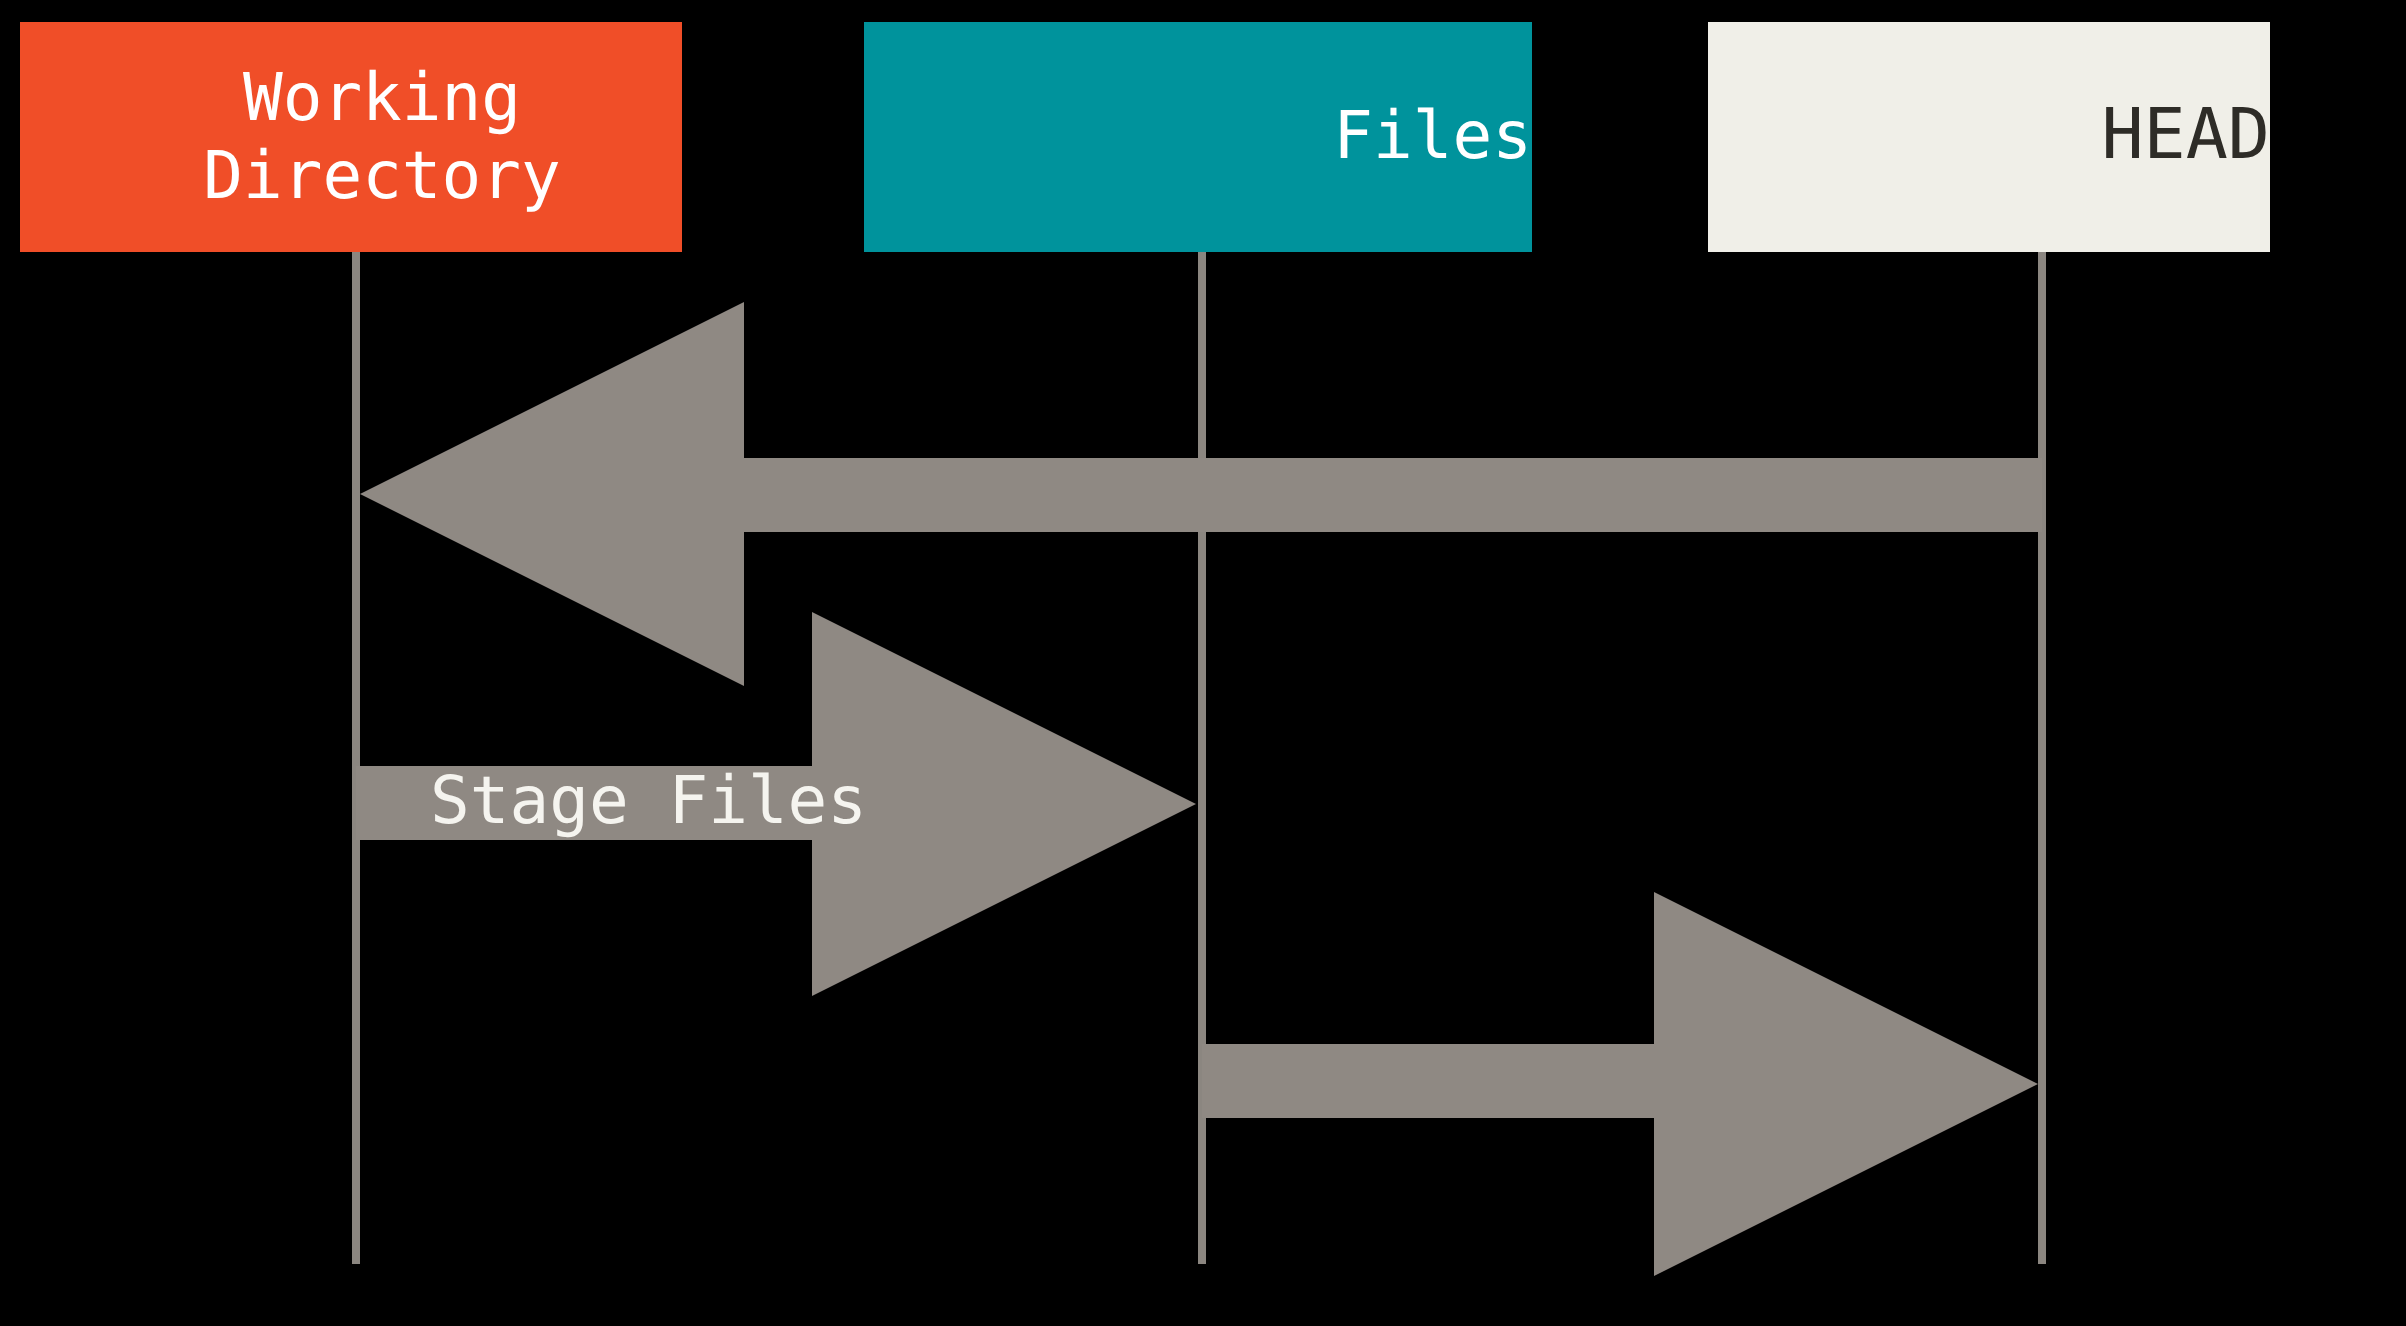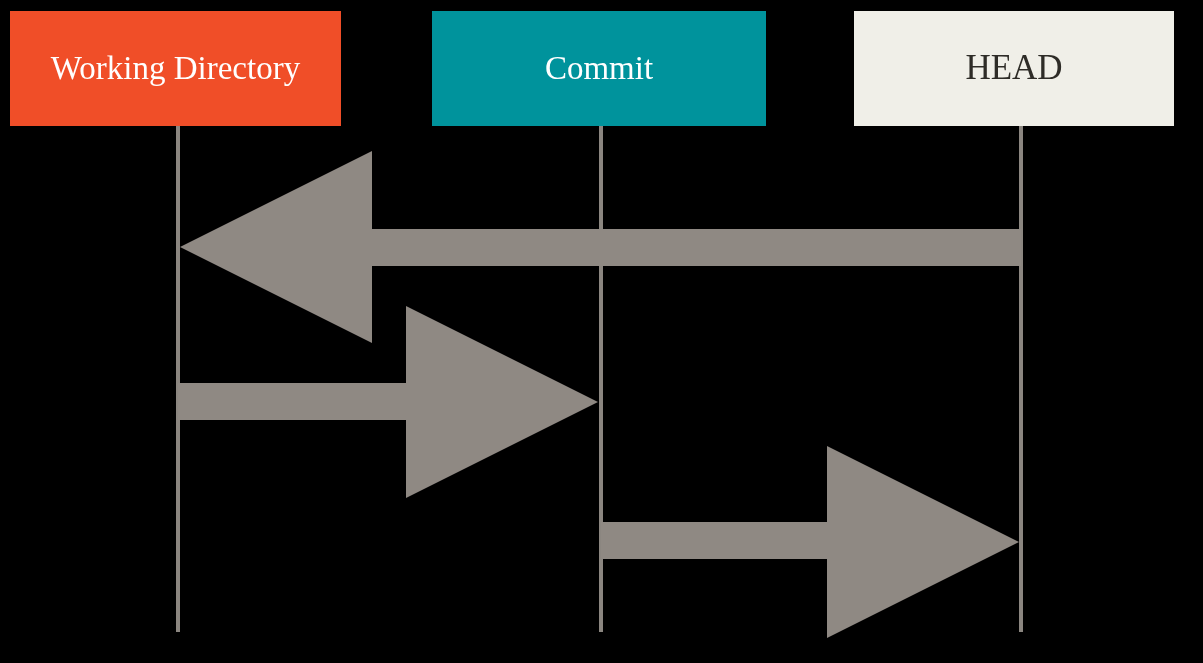--- a/index.html
+++ b/index.html
@@ -24,30 +24,29 @@
     font-family: "DejaVu Sans Mono", "Liberation Mono", monospace;
   }
 
   
   .node-box {
     position: absolute;
     top: 11px;
     height: 115px;
     display: flex;
     align-items: center;
-    justify-content: center;
+    justify-content: flex-end;
     text-align: center;
     font-size: 33px;
     line-height: 1.16;
     color: var(--box-text-light);
-    font-family: Liberation Serif, serif;
   }
   #wd-box    { left: 10px;  width: 331px; background: var(--wd-box); }
   #index-box { left: 432px; width: 334px; background: var(--index-box); }
-  #head-box  { left: 854px; width: 320px; background: var(--head-box);
+  #head-box  { left: 854px; width: 281px; background: var(--head-box);
                color: var(--head-text); font-size: 35px; }
   #wd-box .box-label { max-width: 300px; }
 
   
   .lifeline {
     position: absolute;
     top: 126px;
     width: 4px;
     height: 506px;
     background: var(--lifeline);
@@ -88,32 +87,33 @@
 </style>
 </head>
 <body>
 
 <div id="canvas">
 
   <div id="wd-box" class="node-box">
     <span class="box-label">Working Directory</span>
   </div>
   <div id="index-box" class="node-box">
-    <span class="box-label">Commit</span>
+    <span class="box-label">Files</span>
   </div>
   <div id="head-box" class="node-box">
     <span class="box-label">HEAD</span>
   </div>
 
   <div id="wd-line" class="lifeline"></div>
   <div id="index-line" class="lifeline"></div>
   <div id="head-line" class="lifeline"></div>
 
   <div id="checkout-shaft" class="shaft"></div>
   <div id="checkout-head" class="head-tri"></div>
 
   <div id="stage-shaft" class="shaft"></div>
   <div id="stage-head" class="head-tri"></div>
+  <div id="stage-label" class="arrow-label">Stage Files</div>
 
   <div id="commit-shaft" class="shaft"></div>
   <div id="commit-head" class="head-tri"></div>
 
 </div>
 
 </body></html>

